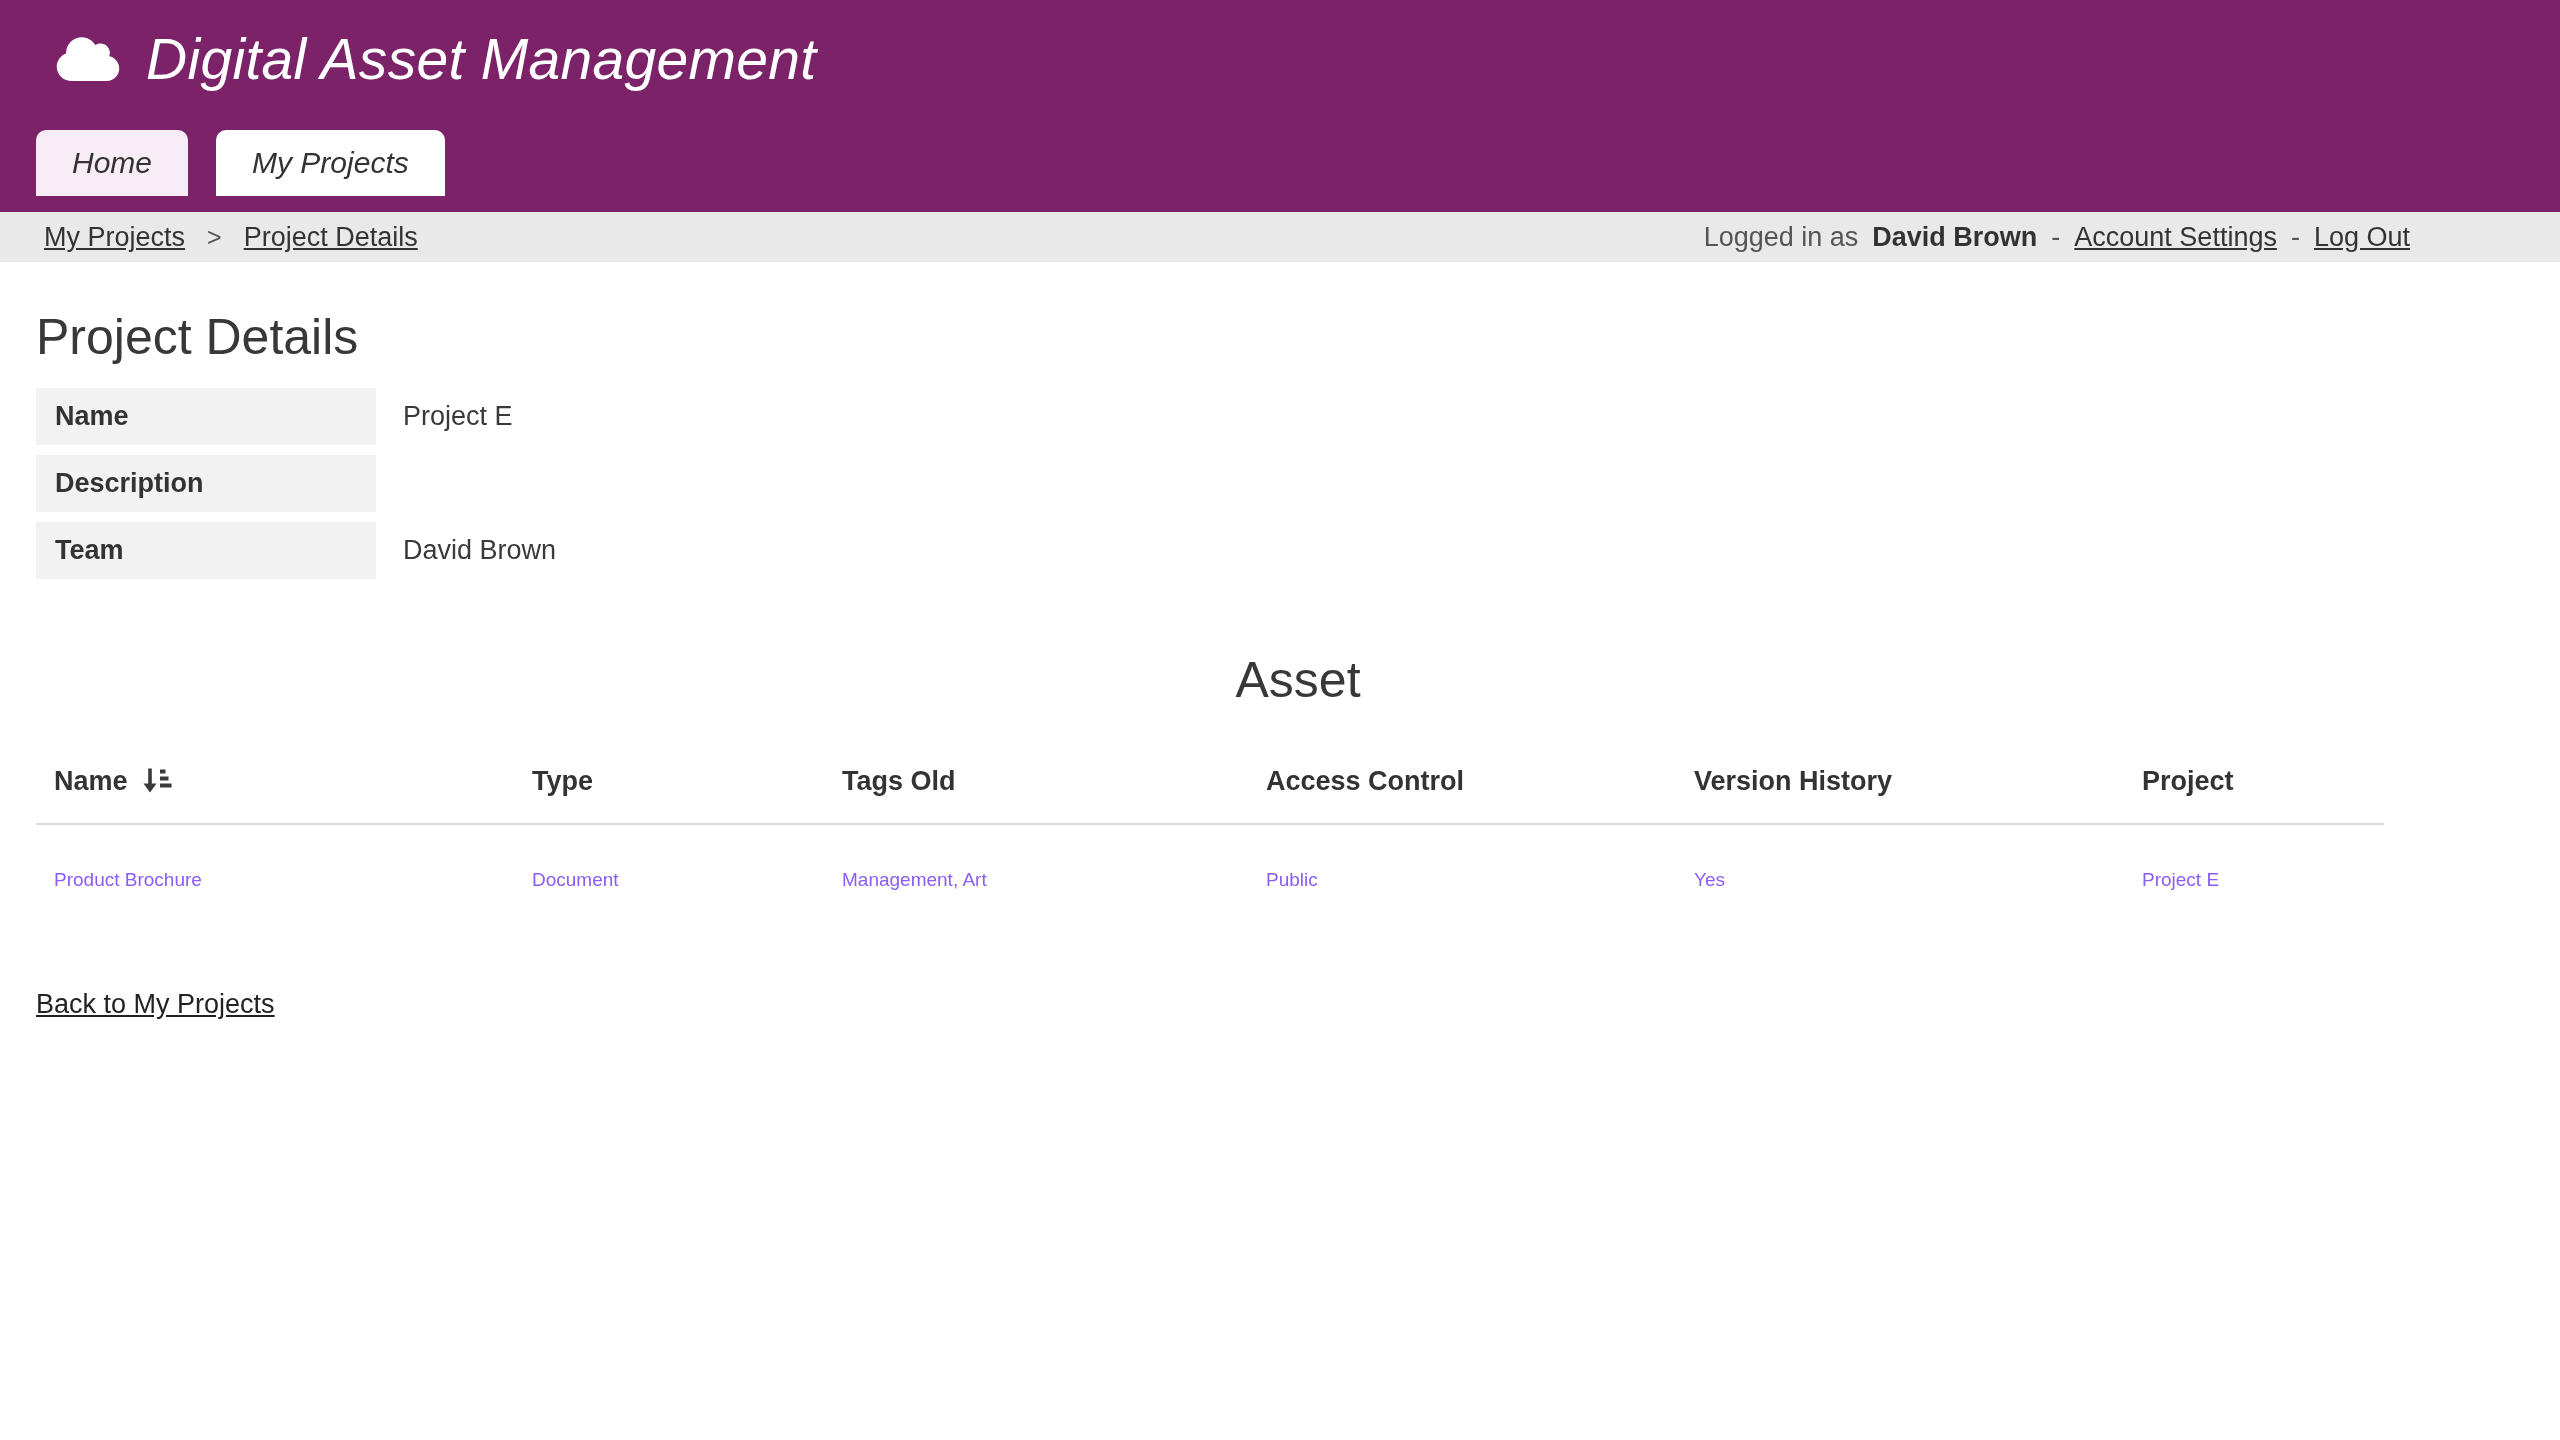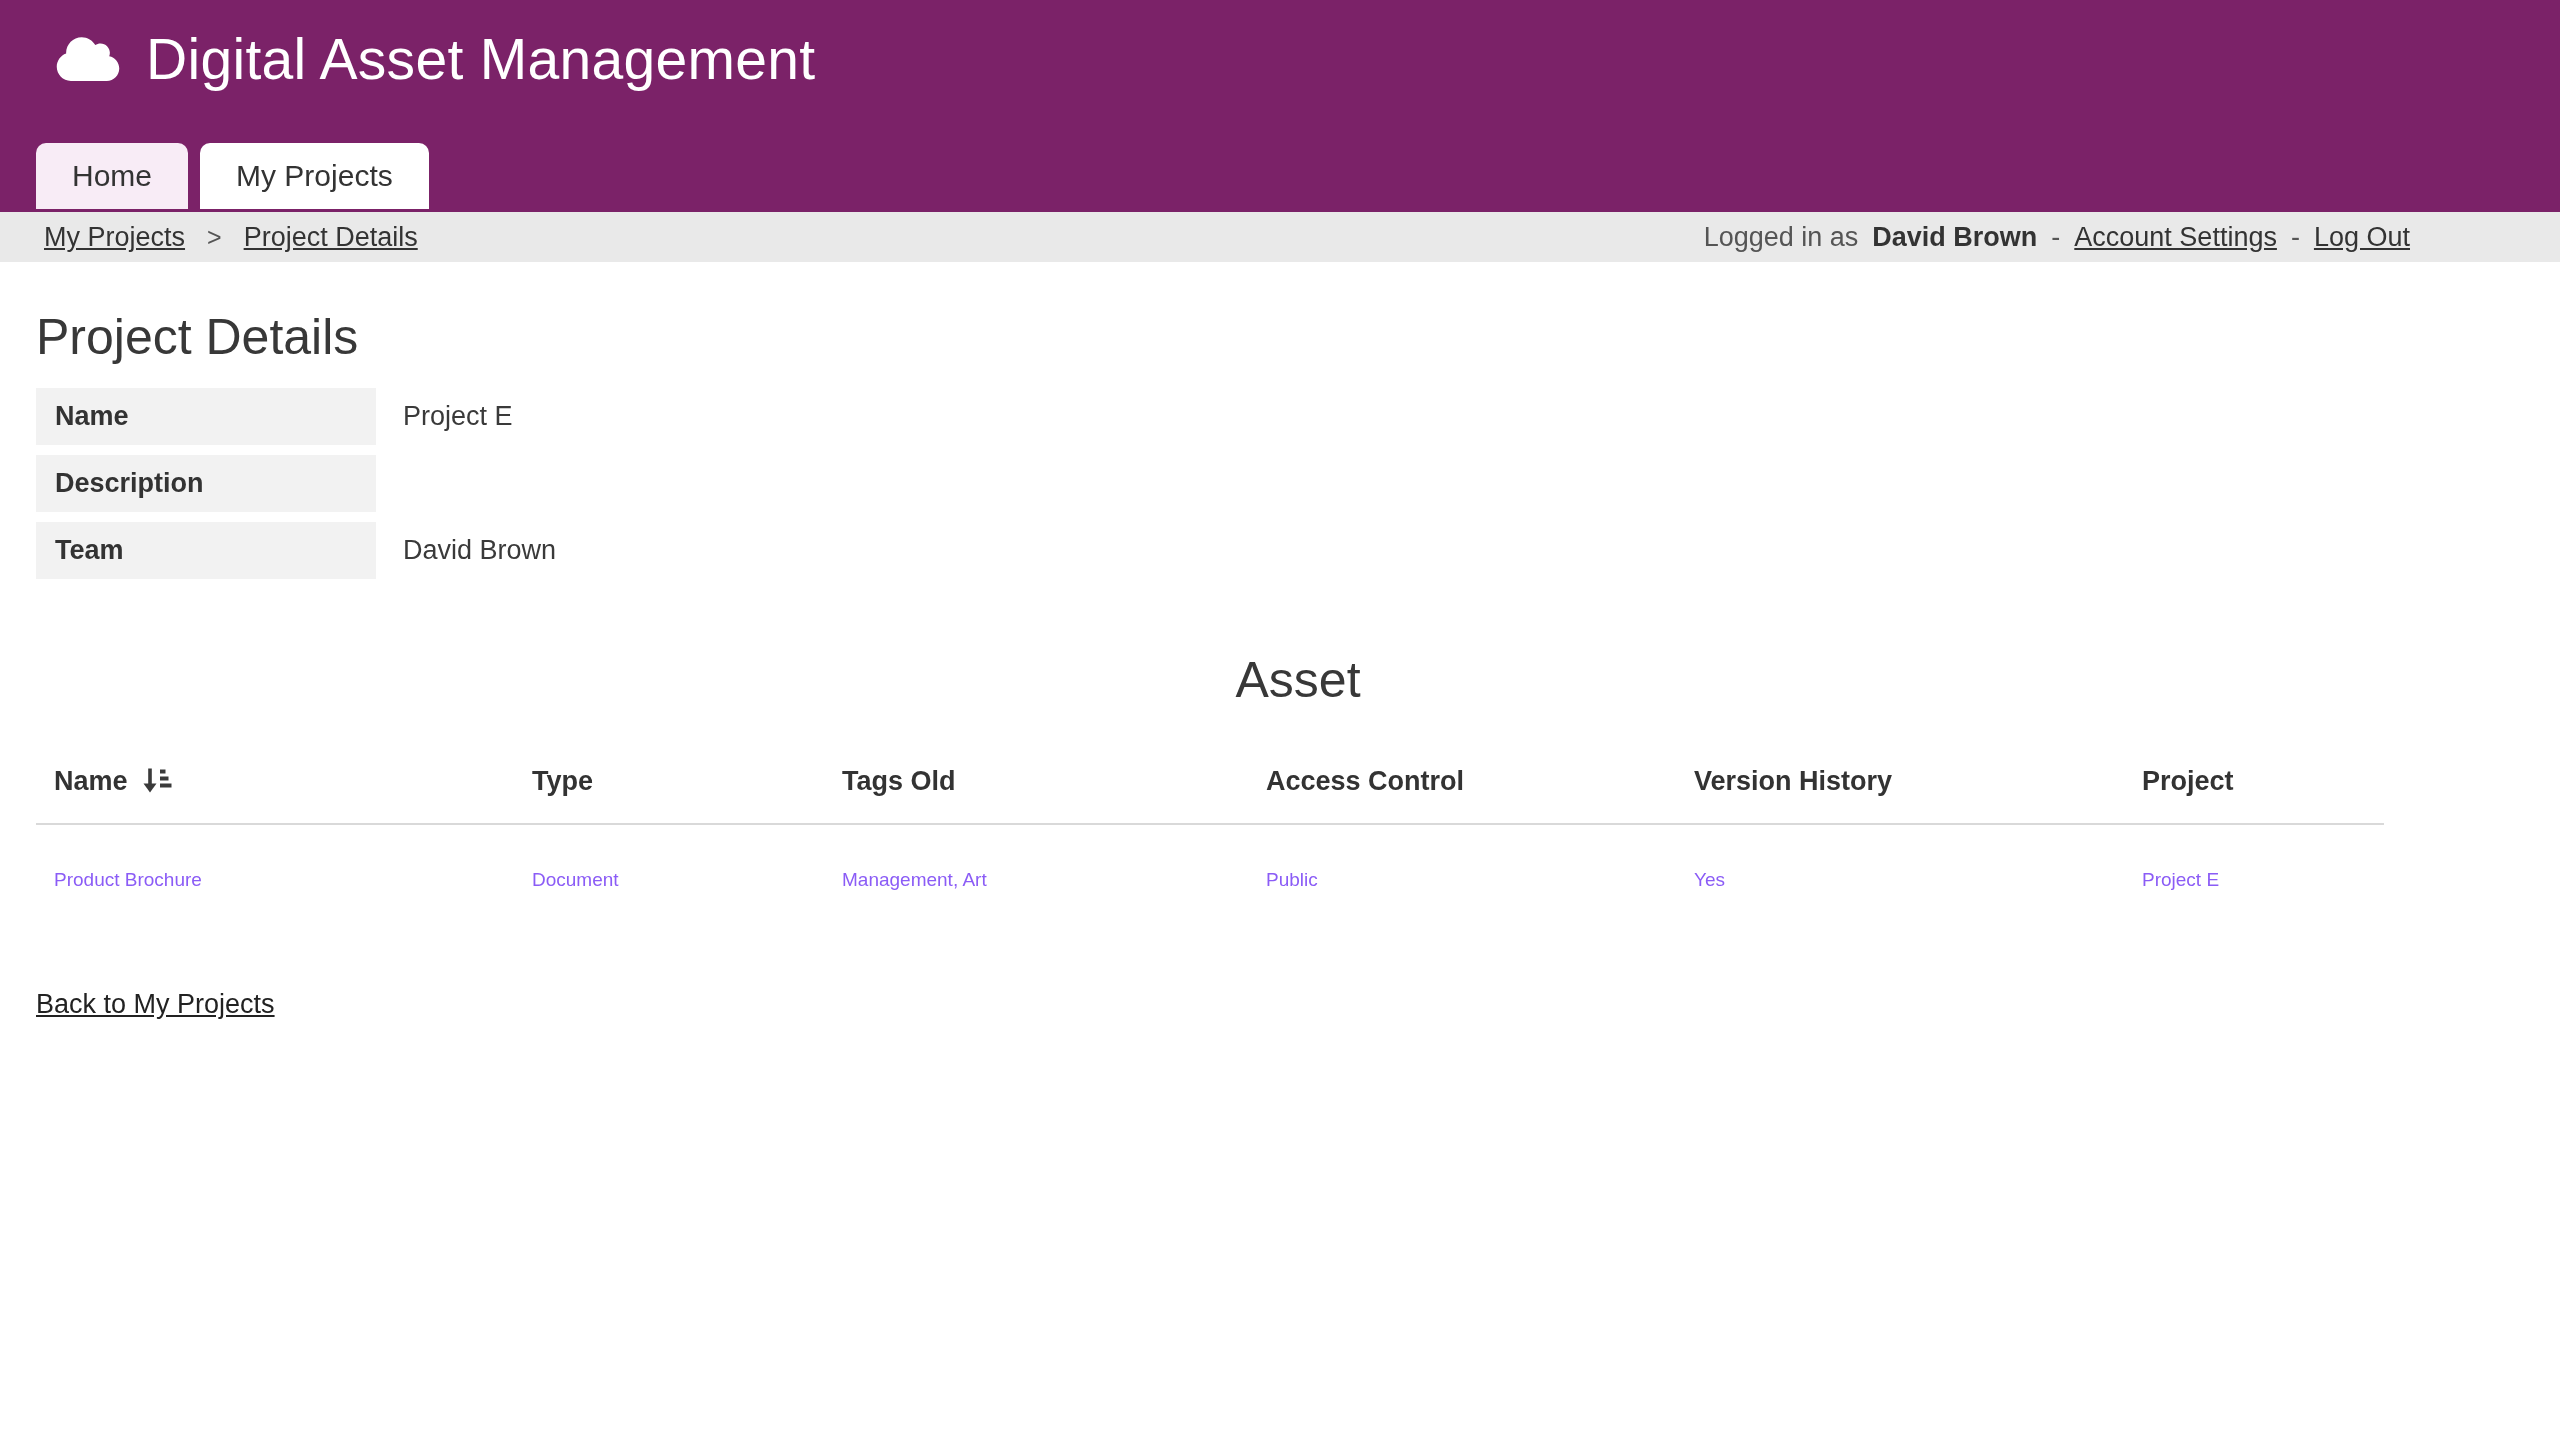--- a/index.html
+++ b/index.html
@@ -10,40 +10,41 @@
     font-family: "Liberation Sans", "DejaVu Sans", sans-serif;
     color: #3a3a3a;
     overflow: hidden;
   }
 
   
   .header {
     position: relative;
     height: 212px;
     background: #7B2268;
+    font-style: italic;
   }
   .brand {
     display: flex;
     align-items: center;
     gap: 26px;
     padding: 26px 0 0 56px;
   }
   .cloud-icon svg { width: 64px; height: 50px; fill: #ffffff; display: block; }
   .app-title {
     color: #ffffff;
     font-size: 57px;
     font-weight: 400;
     letter-spacing: 0.3px;
   }
   .tabs {
     position: absolute;
     left: 36px;
-    bottom: 3px;
-    display: flex;
-    gap: 12px;
+    bottom: 16px;
+    display: flex;
+    gap: 28px;
   }
   .tab {
     height: 66px;
     display: flex;
     align-items: center;
     padding: 0 36px;
     font-size: 30px;
     color: #333333;
     border-radius: 10px 10px 0 0;
     cursor: pointer;

